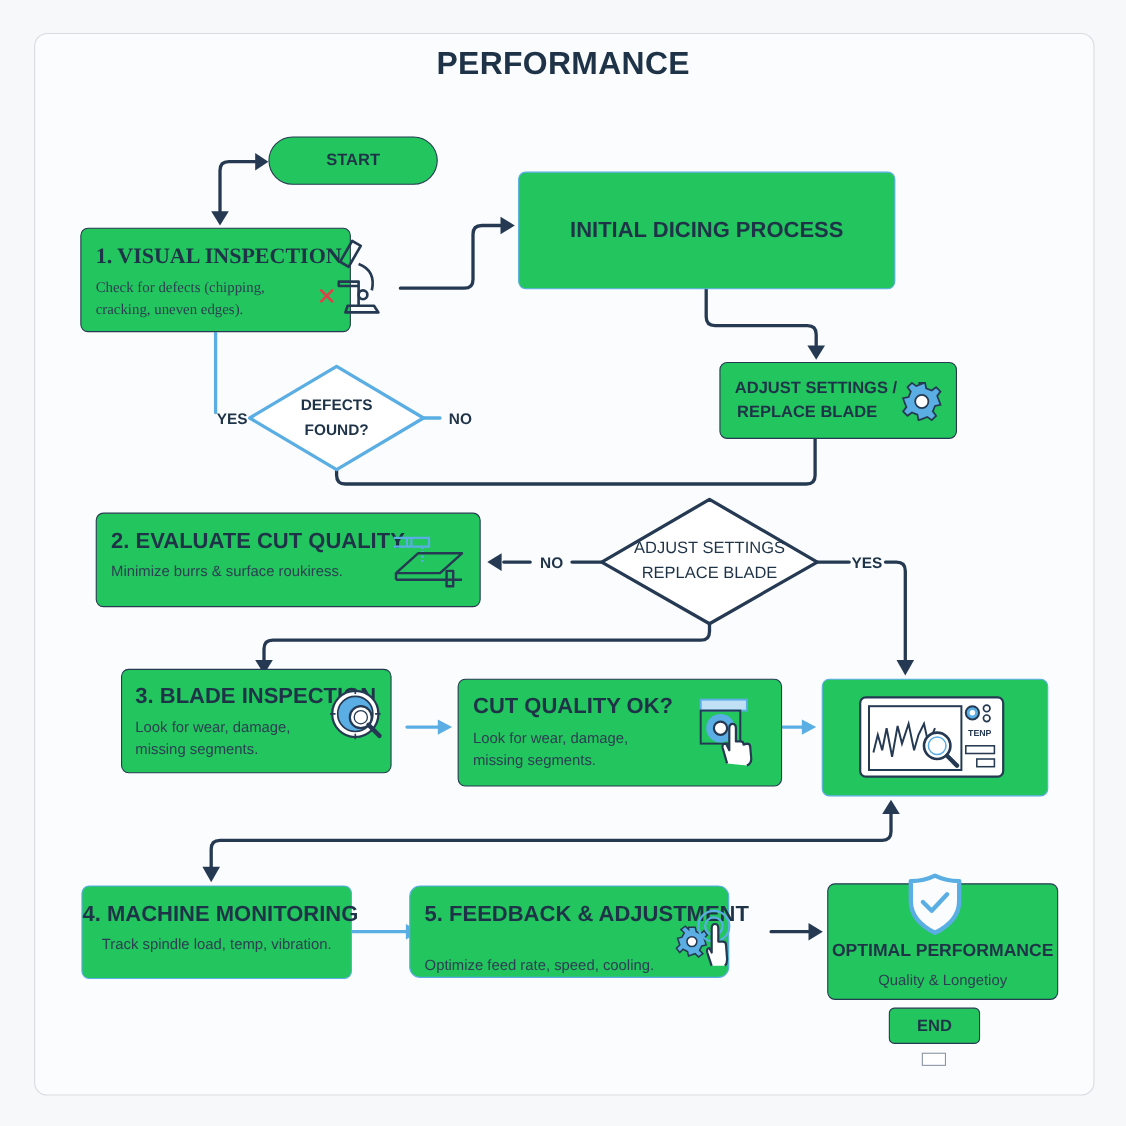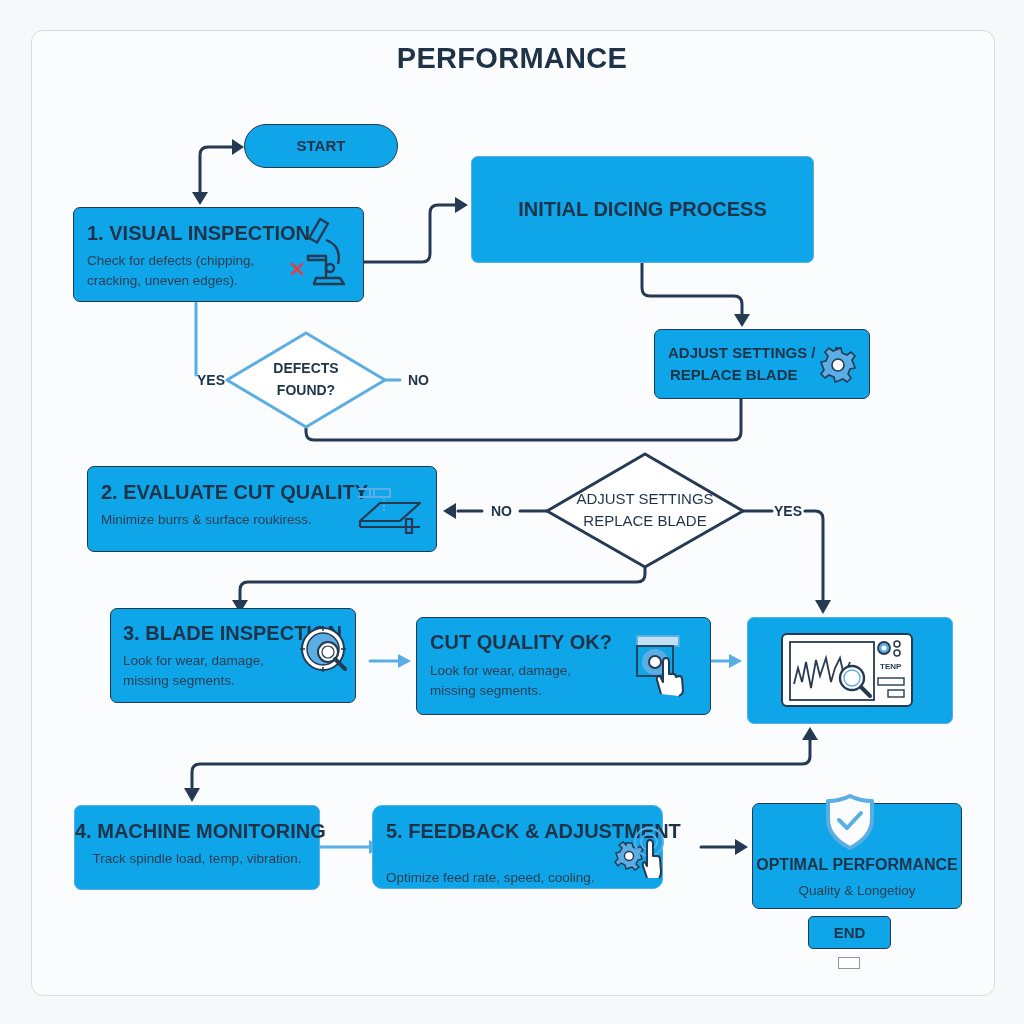--- a/index.html
+++ b/index.html
@@ -2,21 +2,21 @@
 <html><head>
 <meta charset="utf-8">
 <style>
   html, body { margin:0; padding:0; }
   body { width:1024px; height:1024px; background:#f7f8f9; position:relative; overflow:hidden;
          font-family:"Liberation Sans", "DejaVu Sans", sans-serif; color:#1f3348; }
   .card { position:absolute; left:31px; top:30px; width:962px; height:964px; background:#fbfcfd;
           border:1.5px solid #d9dcdf; border-radius:12px; }
   .title { position:absolute; left:0; width:1024px; top:40px; text-align:center; font-weight:bold;
            font-size:29px; line-height:36px; color:#1f3348; letter-spacing:0.3px; }
-  .box { position:absolute; box-sizing:border-box; background:#0ea5e9; border-radius:7px; }
+  .box { position:absolute; box-sizing:border-box; background:#22c55e; border-radius:7px; }
   .dark { border:1.8px solid #253a52; }
   .light { border:1.8px solid #5aaee3; }
   .h { position:absolute; font-weight:bold; font-size:20px; color:#1f3348; white-space:nowrap; }
   .d { position:absolute; font-size:13.5px; line-height:21px; color:#2c3e52; white-space:nowrap; }
   .lbl { position:absolute; font-weight:bold; font-size:14px; color:#1f3348; white-space:nowrap; }
   .center { text-align:center; }
   svg.layer { position:absolute; left:0; top:0; width:1024px; height:1024px; pointer-events:none; }
   .icon { position:absolute; }
 </style>
 </head>
@@ -82,21 +82,21 @@
   </g>
 
   <polygon points="306,333 385,380 306,427 227,380" fill="#fff" stroke="#5aaee3" stroke-width="3" stroke-linejoin="round"></polygon>
   <polygon points="645,454 743,511 645,567 547,511" fill="#fff" stroke="#253a52" stroke-width="3" stroke-linejoin="round"></polygon>
 </svg>
 
 <div class="box dark center" style="left:244px; top:124px; width:154px; height:44px; border-radius:22px;">
   <span class="lbl" style="left:0; width:100%; top:12px; font-size:15px;">START</span>
 </div>
 
-<div class="box dark" style="left:73px; top:207px; width:291px; height:95px;">
+<div class="box dark" style="left:73px; top:207px; width:246px; height:95px;font-family:Liberation Serif, serif;">
   <span class="h" style="left:13px; top:14px;">1. VISUAL INSPECTION</span>
   <span class="d" style="left:13px; top:42px;">Check for defects (chipping,</span>
   <span class="d" style="left:13px; top:62px;">cracking, uneven edges).</span>
   <svg class="icon" style="left:212px; top:8px;" width="68" height="72" viewBox="0 0 68 72">
     <g stroke="#e0404a" stroke-width="2.5" stroke-linecap="round">
       <line x1="6" y1="48" x2="16" y2="58"></line>
         <line x1="16" y1="48" x2="6" y2="58"></line>
     </g>
     <g fill="none" stroke="#253a52" stroke-width="2.4" stroke-linejoin="round">
       <rect x="28" y="4" width="9" height="22" transform="rotate(30 33 15)"></rect>

